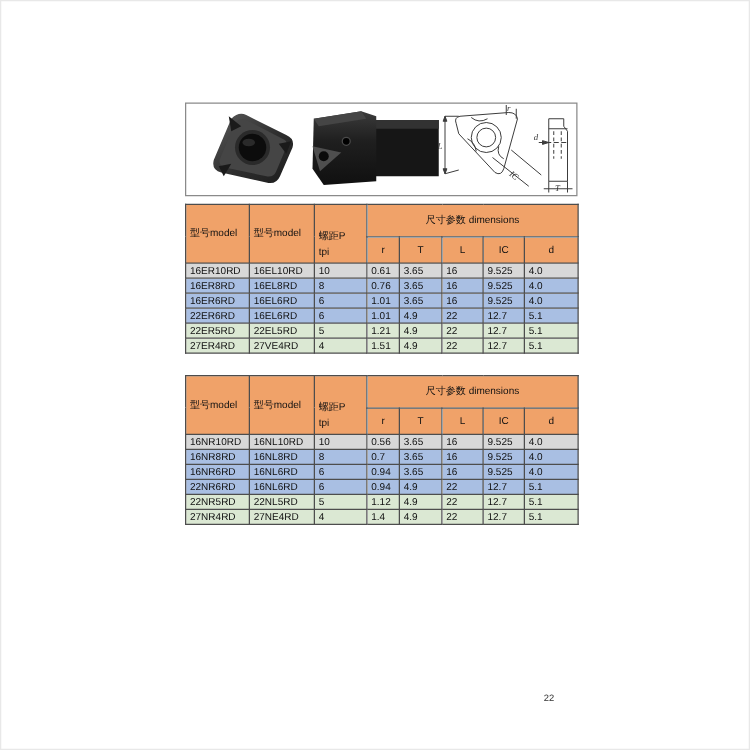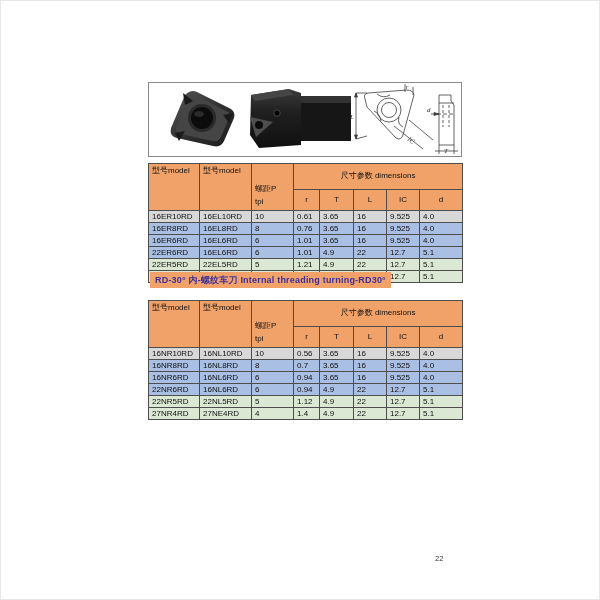--- a/index.html
+++ b/index.html
@@ -29,21 +29,21 @@
   #table-external{top:163px;}
   #table-internal{top:300px;}
   .cat-table th,.cat-table td{
     border:1px solid var(--table-border,#4d4d4d);
     padding:0 0 0 3px;text-align:left;font-weight:normal;
     overflow:hidden;white-space:nowrap;
   }
   .cat-table thead th{background:var(--accent-bg,#F0A269);}
   .cat-table tr.h1 th{height:15px;}
   .cat-table tr.h2 th{height:12px;text-align:center;padding:0;}
-  .cat-table th.model{vertical-align:top;padding-top:2px;}
+  .cat-table th.model{vertical-align:top;padding-top:18px;}
   .cat-table th.pitch{vertical-align:top;padding-top:20px;}
   .cat-table th.pitch div{height:13px;}
   .cat-table th.dimhdr{text-align:center;padding:0;}
   .cat-table tbody td{height:11px;}
   .tone-gray td{background:var(--row-gray,#D8D8D8);}
   .tone-blue td{background:var(--row-blue,#A9BFE3);}
   .tone-green td{background:var(--row-green,#DBE8D3);}
   .note-zh{position:absolute;left:148px;top:401px;width:340px;
     font:10px/13px "Liberation Sans",sans-serif;color:#111;}
   .note-en{position:absolute;left:148px;top:425px;width:336px;
@@ -222,21 +222,20 @@
           <td>4</td>
           <td>1.51</td>
           <td>4.9</td>
           <td>22</td>
           <td>12.7</td>
           <td>5.1</td>
         </tr>
       </tbody>
   </table>
 
-  <div id="bar-internal" class="section-bar">RD-30° 内-螺纹车刀 Internal threading turning-RD30°</div>
 
   <table id="table-internal" class="cat-table">
     <colgroup>
       <col style="width:51px">
         <col style="width:52px">
         <col style="width:42px">
       <col style="width:26px">
         <col style="width:34px">
         <col style="width:33px">
       <col style="width:33px">

